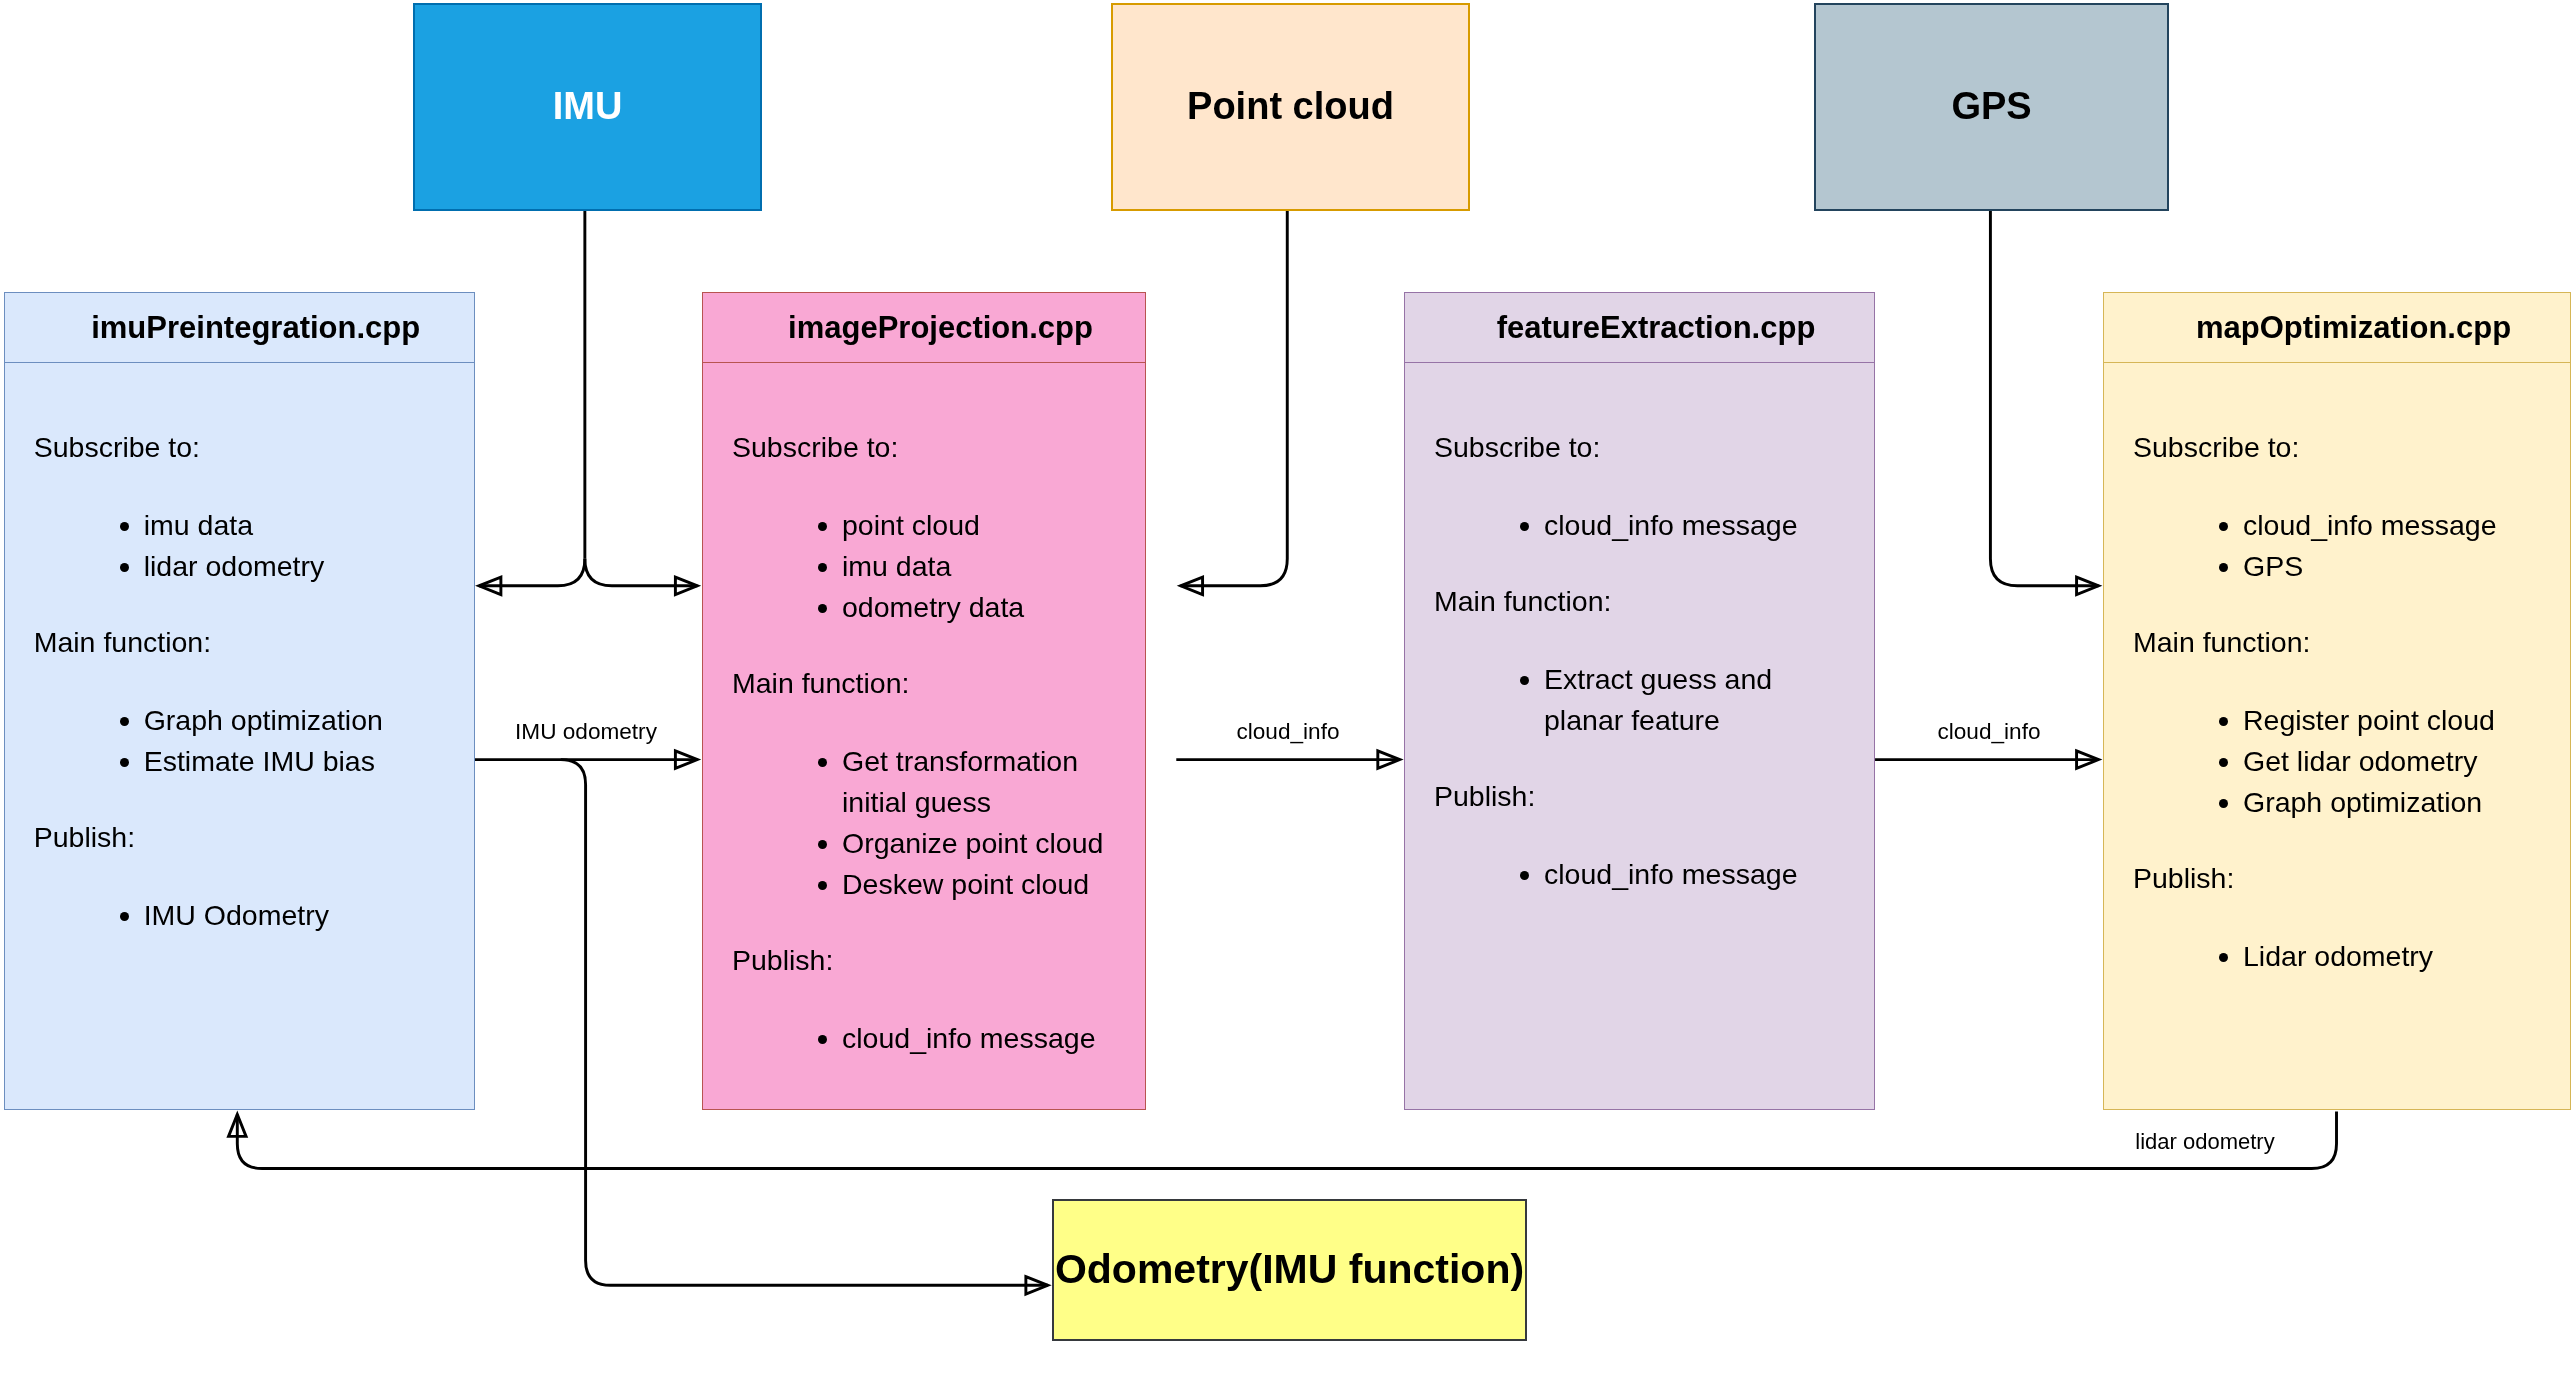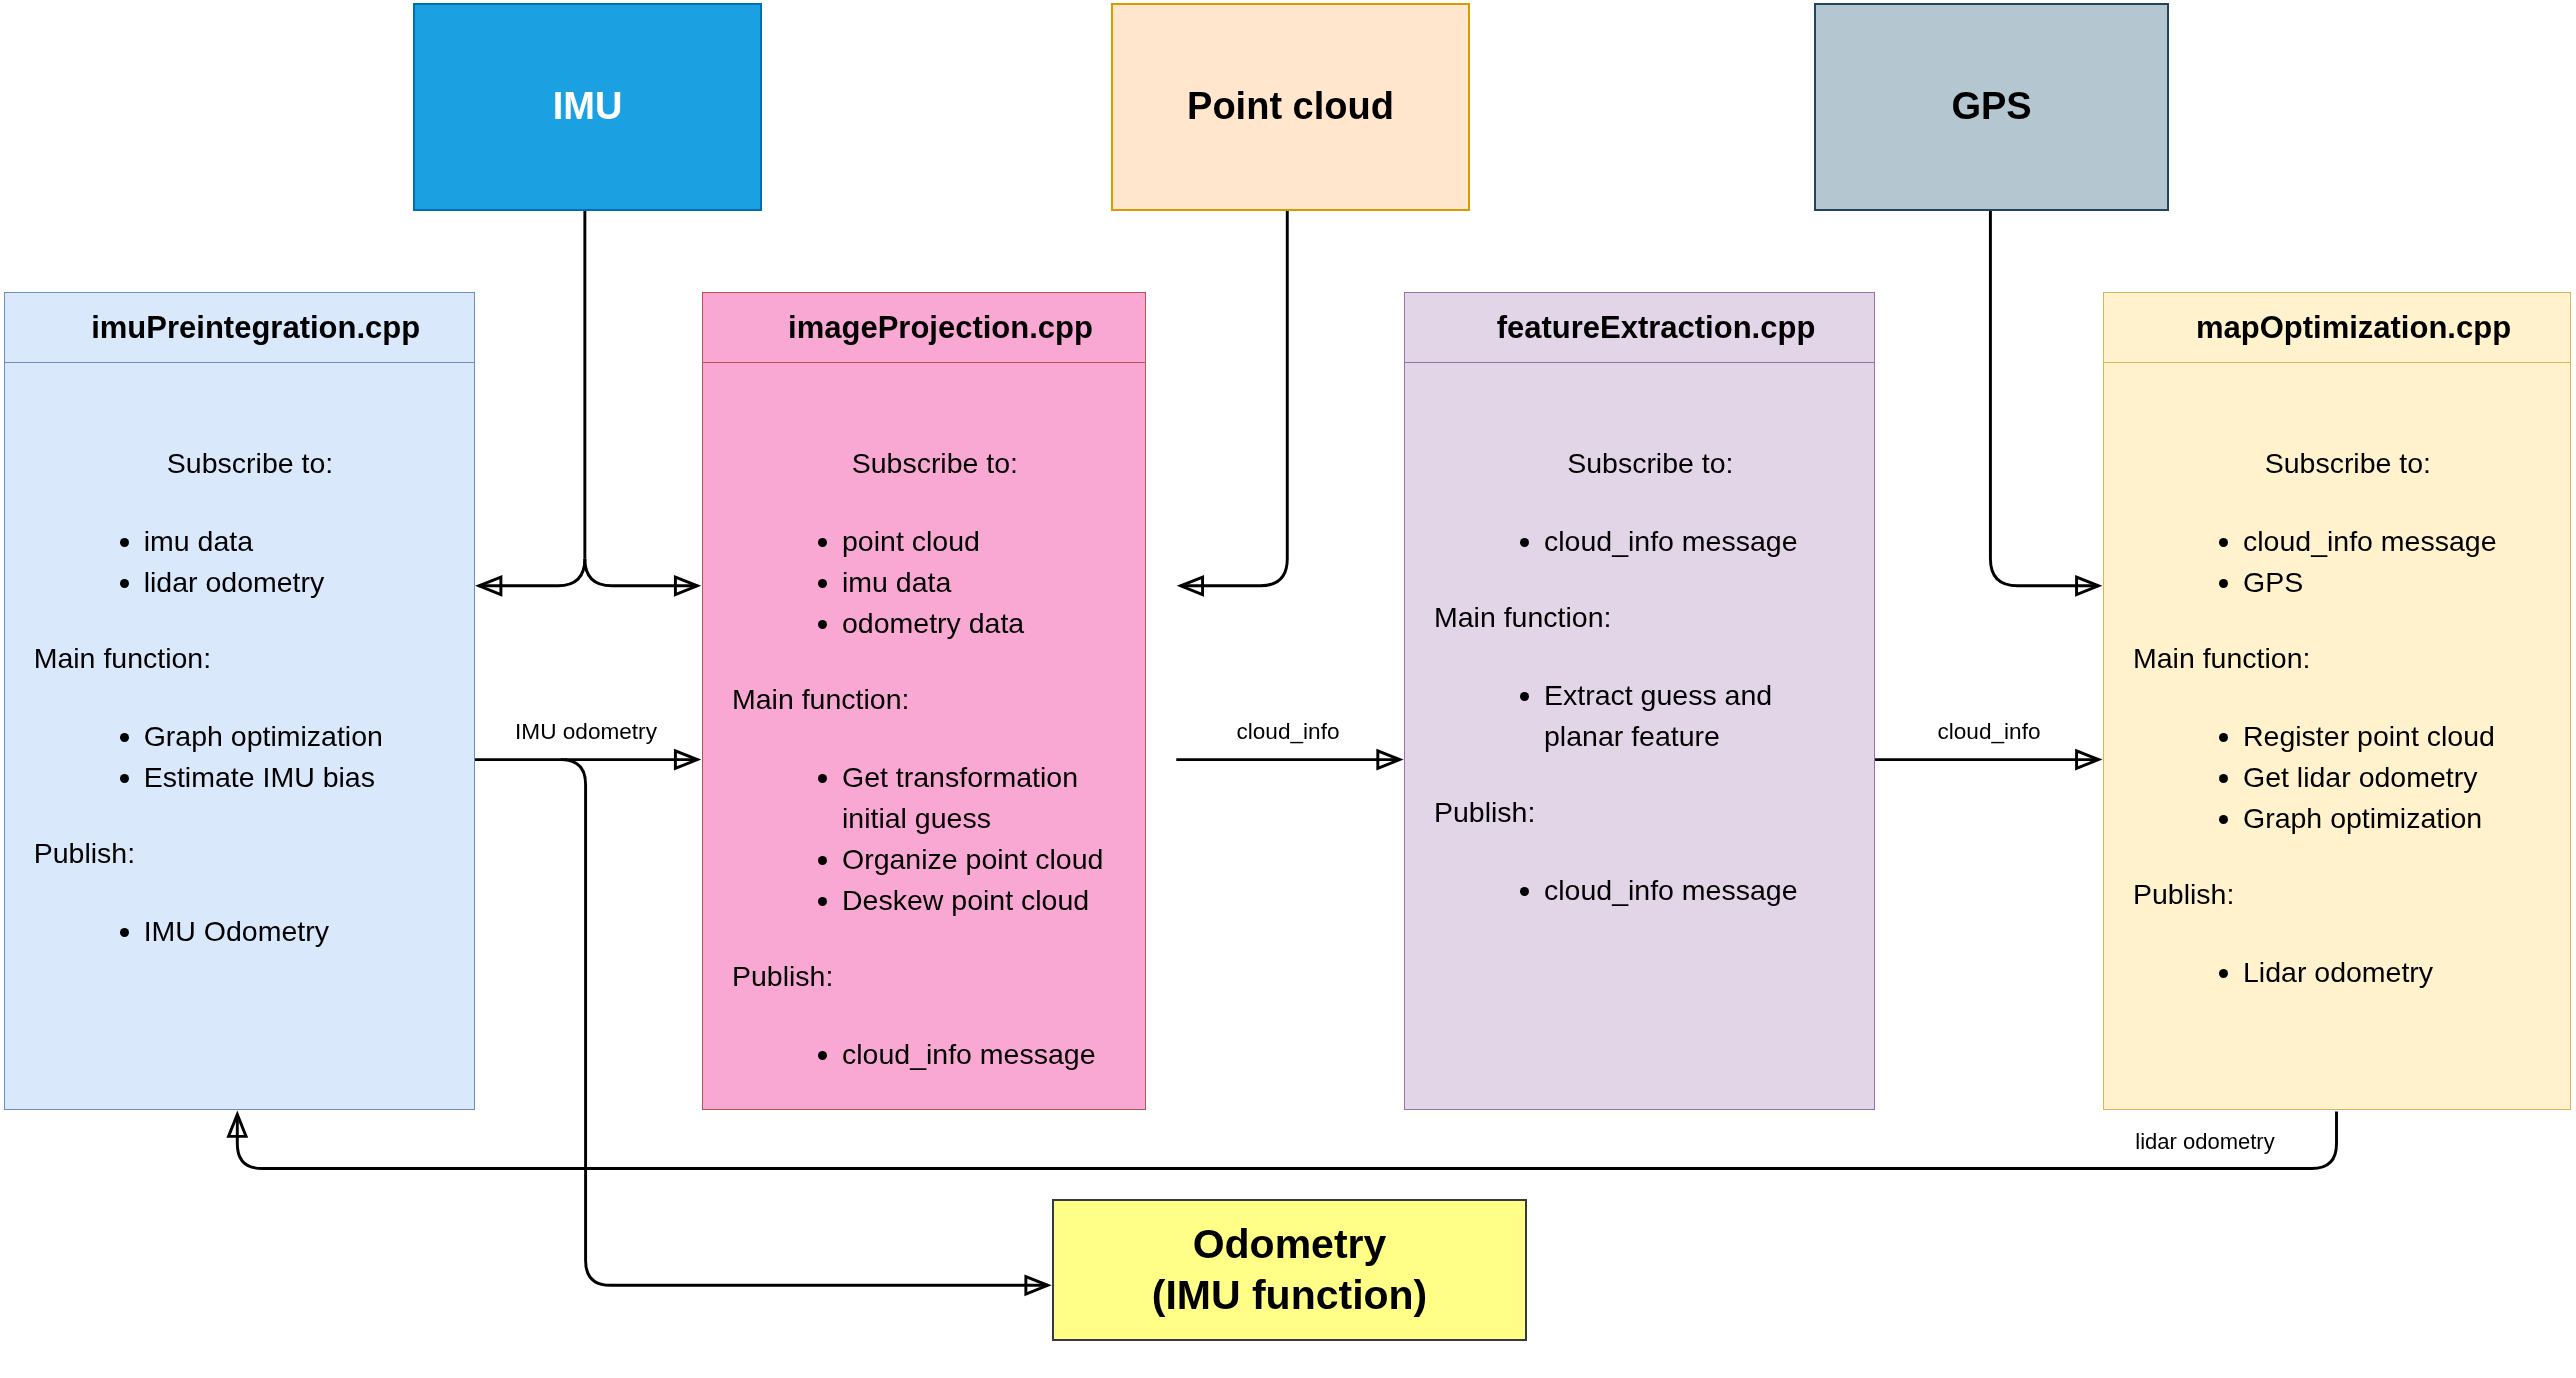--- a/index.html
+++ b/index.html
@@ -7,30 +7,30 @@
           font-family:"Liberation Sans",sans-serif;color:#000;}
   *,*::before,*::after{box-sizing:border-box;}
 
   
   .source{position:absolute;top:2.9px;height:208px;display:flex;align-items:center;justify-content:center;
           font-weight:bold;font-size:38px;z-index:3;}
   .src-imu{left:413px;width:349px;background:#1ba1e2;border:2.2px solid #006eaf;color:#ffffff;}
   .src-pc{left:1111px;width:359px;background:#ffe6cc;border:2.9px solid #d79b00;}
   .src-gps{left:1814px;width:355px;background:#b4c6d0;border:2.9px solid #23445d;}
   .sink{position:absolute;left:1052px;top:1199px;width:475px;height:142px;background:#ffff88;
-        border:2.9px solid #36393d;display:flex;flex-direction:column;align-items:center;justify-content:center;
+        border:2.9px solid #36393d;display:flex;align-items:center;justify-content:center;
         font-weight:bold;font-size:41px;line-height:1.25;z-index:3;}
 
   
   .mod{position:absolute;top:292px;height:818px;border:1.5px solid;z-index:3;}
   .mod .title{height:70px;display:flex;align-items:center;justify-content:center;
               font-weight:bold;font-size:31px;border-bottom:1.5px solid;border-color:inherit;padding-left:33px;}
   .mod .body{font-size:28.5px;line-height:41px;padding:64px 7.3px 0 29px;}
   .sec-h{margin:35px 0 37px 0;}
-  .sec-h:first-child{margin-top:16px;text-align:center;}
+  .sec-h:first-child{margin-top:0;}
   .mod ul{margin:0;padding-left:110px;}
   .mod li{padding-right:8.8px;}
   .m1{left:3.7px;width:471px;background:#dae8fc;border-color:#6c8ebf;}
   .m2{left:702px;width:444px;background:#f9a8d4;border-color:#b85450;}
   .m3{left:1404px;width:471px;background:#e1d5e7;border-color:#9673a6;}
   .m4{left:2103px;width:468px;background:#fff2cc;border-color:#d6b656;}
 
   
   svg.edges{position:absolute;left:0;top:0;z-index:2;}
   svg.edges path{stroke:#000;stroke-width:4;fill:none;}

